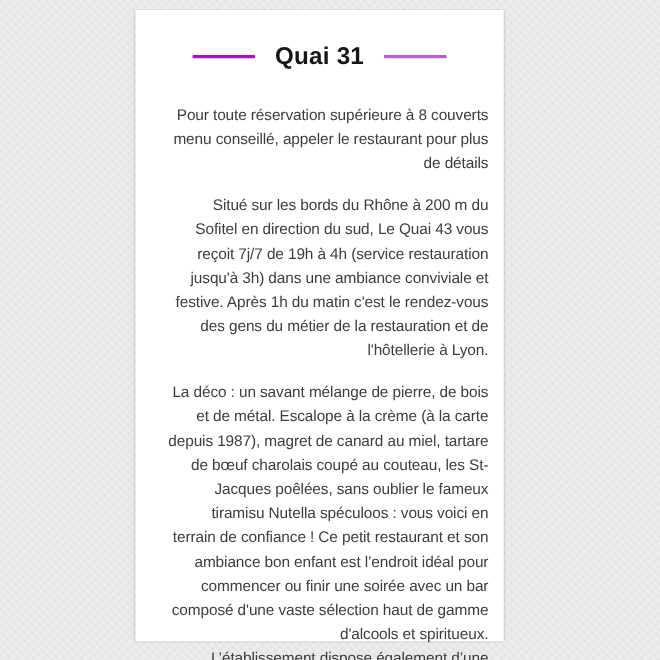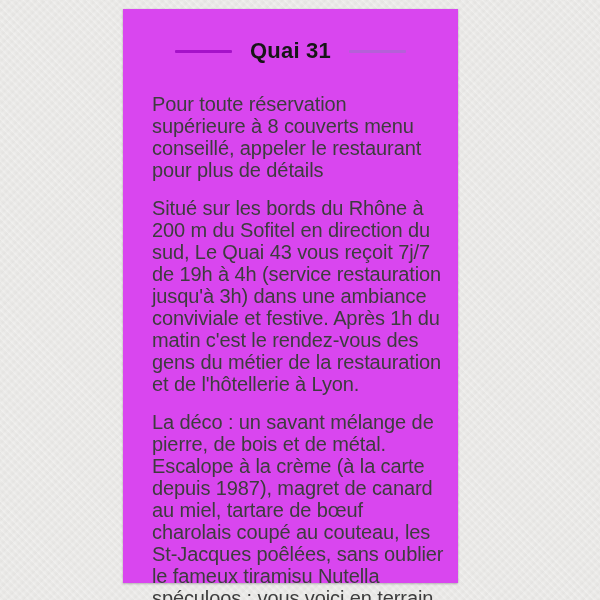--- a/index.html
+++ b/index.html
@@ -17,21 +17,21 @@
       repeating-linear-gradient(-45deg, rgba(0,0,0,0.012) 0px, rgba(255,255,255,0) 2px, rgba(255,255,255,0.2) 4px, rgba(255,255,255,0) 6px);
     position: relative;
   }
   .card {
     position: absolute;
     left: 123px;
     top: 9px;
     width: 335px;
     height: 574px;
     box-sizing: border-box;
-    background: #d946ef;
+    background: #ffffff;
     box-shadow: 0 1px 2px rgba(80,80,80,0.35), 0 0 1px rgba(0,0,0,0.12);
   }
   .card-header {
     margin-top: 27px;
     display: flex;
     align-items: center;
     justify-content: center;
     gap: 18px;
   }
   .dash {
@@ -47,25 +47,26 @@
     font-weight: 700;
     color: #161616;
     letter-spacing: 0.2px;
     line-height: 30px;
   }
   .card-body {
     padding: 27px 14px 0 29px;
   }
   .card-body p {
     margin: 0 0 16px 0;
-    font-size: 20px;
+    font-size: 14px;
     line-height: 22px;
     letter-spacing: -0.1px;
     color: #3d3d3d;
     white-space: pre-line;
+    text-align: right;
   }
 </style>
 </head>
 <body style="background-color: rgb(233, 232, 230);">
 
 <div class="card">
   <div class="card-header">
     <span class="dash dash-left"></span>
     <h1 class="card-title">Quai 31</h1>
     <span class="dash dash-right"></span>

